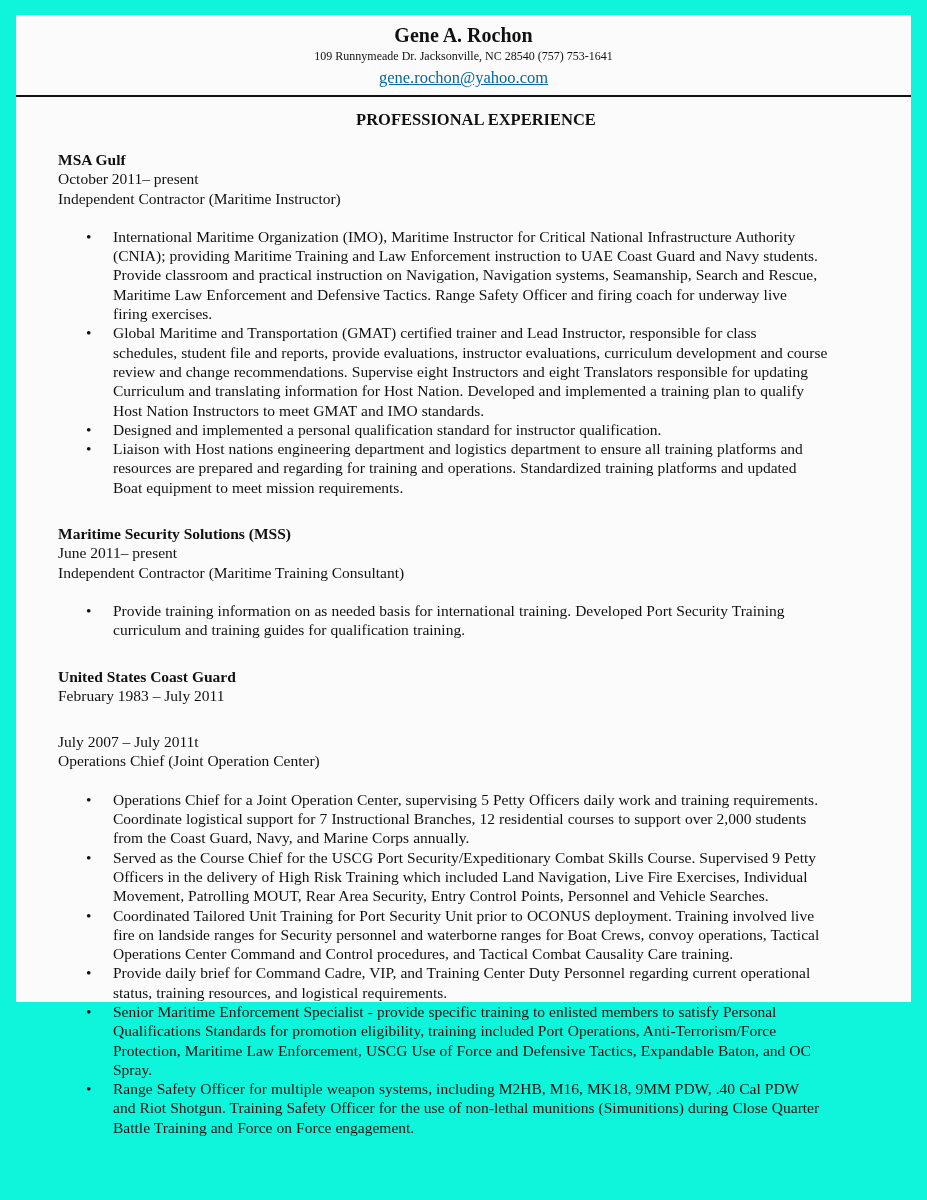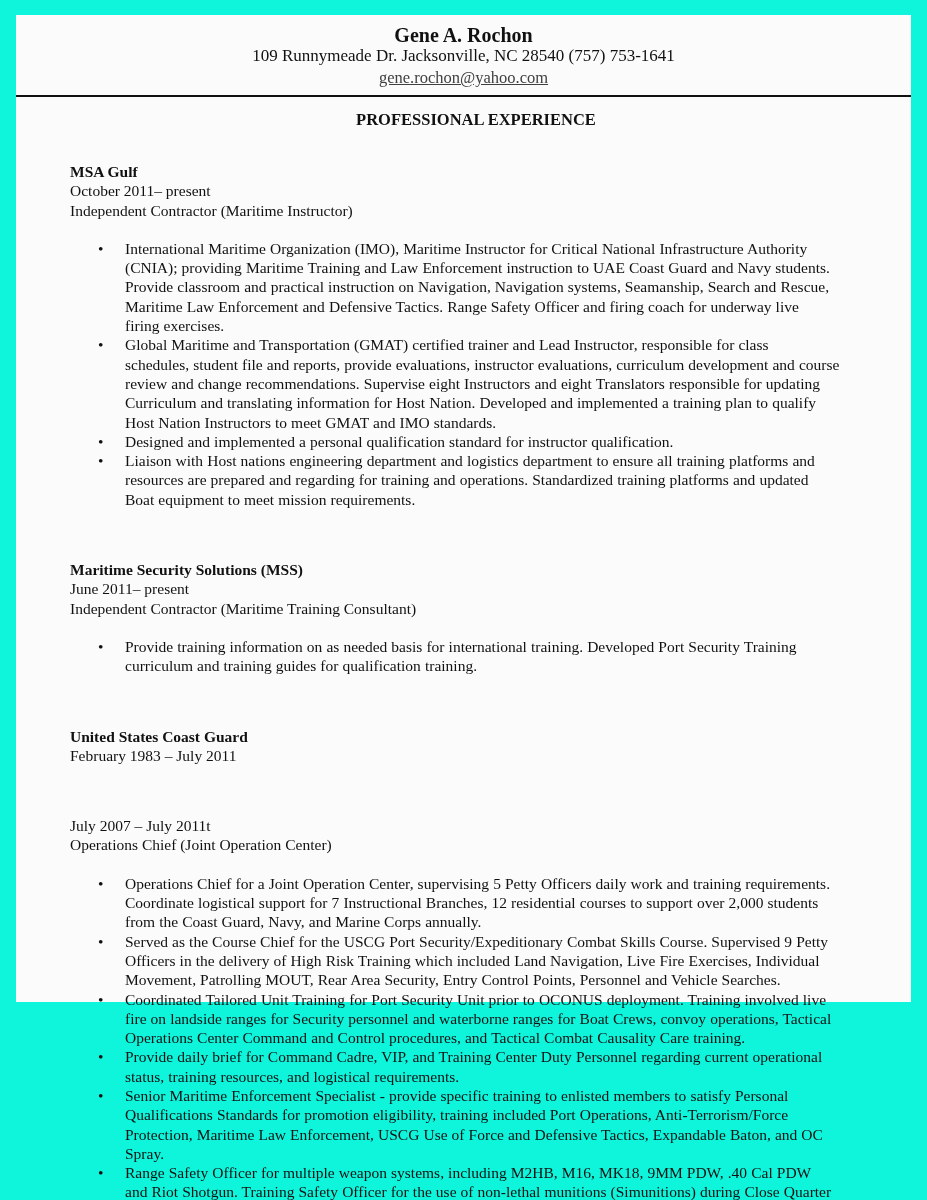--- a/index.html
+++ b/index.html
@@ -28,31 +28,31 @@
   .name {
     position: absolute;
     top: 8px; left: 0; right: 0;
     font-size: 20px;
     font-weight: bold;
     line-height: 24px;
   }
   .address {
     position: absolute;
     top: 31px; left: 0; right: 0;
-    font-size: 17px;
+    font-size: 12px;
     line-height: 20px;
   }
   .email {
     position: absolute;
     top: 53px; left: 0; right: 0;
     font-size: 16.5px;
     line-height: 20px;
   }
   .email a {
-    color: #404040;
+    color: #0369a1;
     text-decoration: underline;
   }
   .rule {
     position: absolute;
     top: 80px;
     left: 0;
     width: 895px;
     height: 2px;
     background: #111;
   }
@@ -66,21 +66,21 @@
     margin-left: 25px;
   }
   .content {
     position: absolute;
     top: 131px;
     left: 38px;
     width: 840px;
     font-size: 15.5px;
     line-height: 19.3px;
   }
-  .job { margin: 16px; }
+  .job { margin: 4px; }
   .company { font-weight: bold; }
   .job-gap { height: 19px; }
   .bullets-gap { height: 19px; }
   ul.bullets {
     list-style: none;
     margin: 0;
     padding: 0;
   }
   ul.bullets li {
     position: relative;

